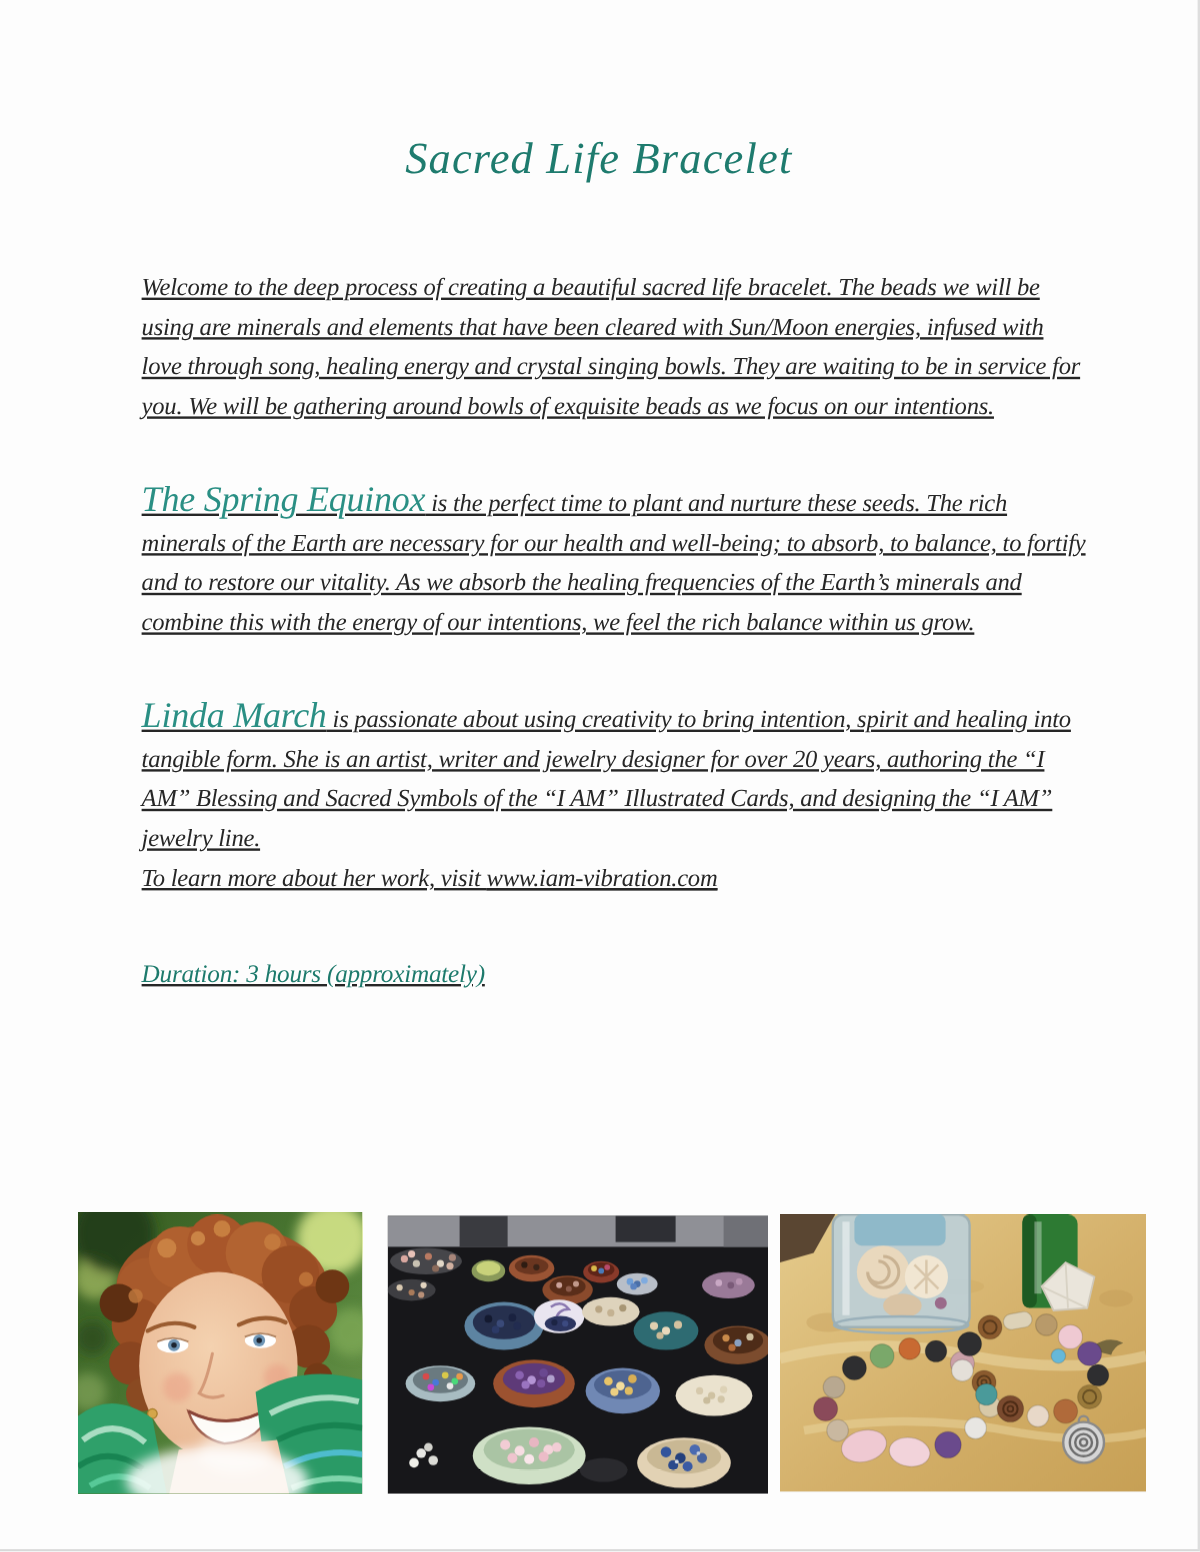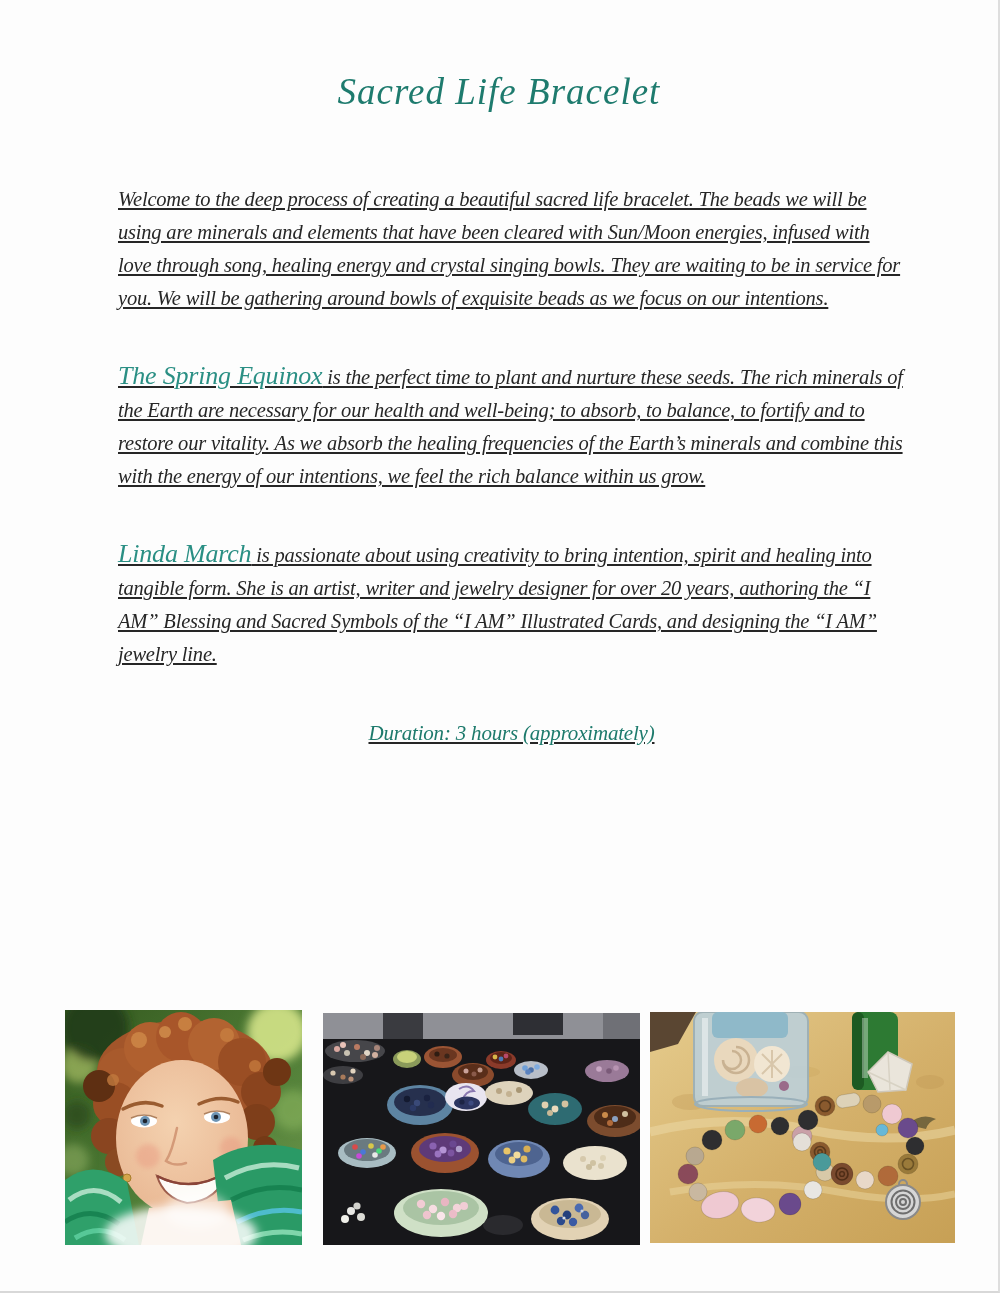--- a/index.html
+++ b/index.html
@@ -10,50 +10,49 @@
     height: 1293px;
     background: #fdfdfd;
     border-right: 2px solid #dedede;
     border-bottom: 2px solid #d8d8d8;
     font-family: "Liberation Serif", "DejaVu Serif", serif;
     font-style: italic;
     color: #262626;
     overflow: hidden;
   }
   .title {
-    padding-top: 70px;
+    padding-top: 111px;
     text-align: center;
     font-size: 37px;
     font-weight: normal;
     font-style: italic;
     letter-spacing: 1px;
     color: #1e7b6e;
   }
   .content {
     margin: 70px 95px 0 118px;
     width: 787px;
     font-size: 20.5px;
     line-height: 33px;
     letter-spacing: -0.2px;
     text-decoration: underline;
   }
   .para { margin-bottom: 44px; }
   .para:last-child { margin-bottom: 0; }
   .lead {
     color: #2a8f84;
-    font-size: 26px;
+    font-size: 30px;
   }
   .doc-link {
     color: #262626;
     text-decoration: underline;
     cursor: pointer;
   }
   .schedule {
     margin-top: 30px;
-    text-align: center;
     color: #1d7a6c;
     font-size: 21px;
     line-height: 37px;
   }
   .photos {
     position: absolute;
     left: 65px;
     top: 1010px;
     display: flex;
     align-items: flex-start;
@@ -76,20 +75,21 @@
     <p class="para">
       <span>Welcome to the deep process of creating a beautiful sacred life bracelet. The beads we will be using are minerals and elements that have been cleared with Sun/Moon energies, infused with love through song, healing energy and crystal singing bowls.  They are waiting to be in service for you. We will be gathering around bowls of exquisite beads as we focus on our intentions.</span>
     </p>
 
     <p class="para">
       <span class="lead">The Spring Equinox</span><span> is the perfect time to plant and nurture these seeds. The rich minerals of the Earth are necessary for our health and well-being; to absorb, to balance, to fortify and to restore our vitality. As we absorb the healing frequencies of the Earth’s minerals and combine this with the energy of our intentions, we feel the rich balance within us grow.</span>
     </p>
 
     <p class="para">
       <span class="lead">Linda March</span><span> is passionate about using creativity to bring intention, spirit and healing into tangible form. She is an artist, writer and jewelry designer for over 20 years,  authoring the  “I AM”  Blessing and Sacred Symbols of the  “I AM”  Illustrated Cards, and designing the  “I AM”  jewelry line.</span>
+      <span style="display:block"><span>To learn more about her work, visit </span><a class="doc-link">www.iam-vibration.com</a></span>
     </p>
 
     <div class="schedule">
       <div>Duration: 3 hours (approximately)</div>
     </div>
   </div>
 
   <div class="photos">
 
     <div class="photo photo-portrait">

